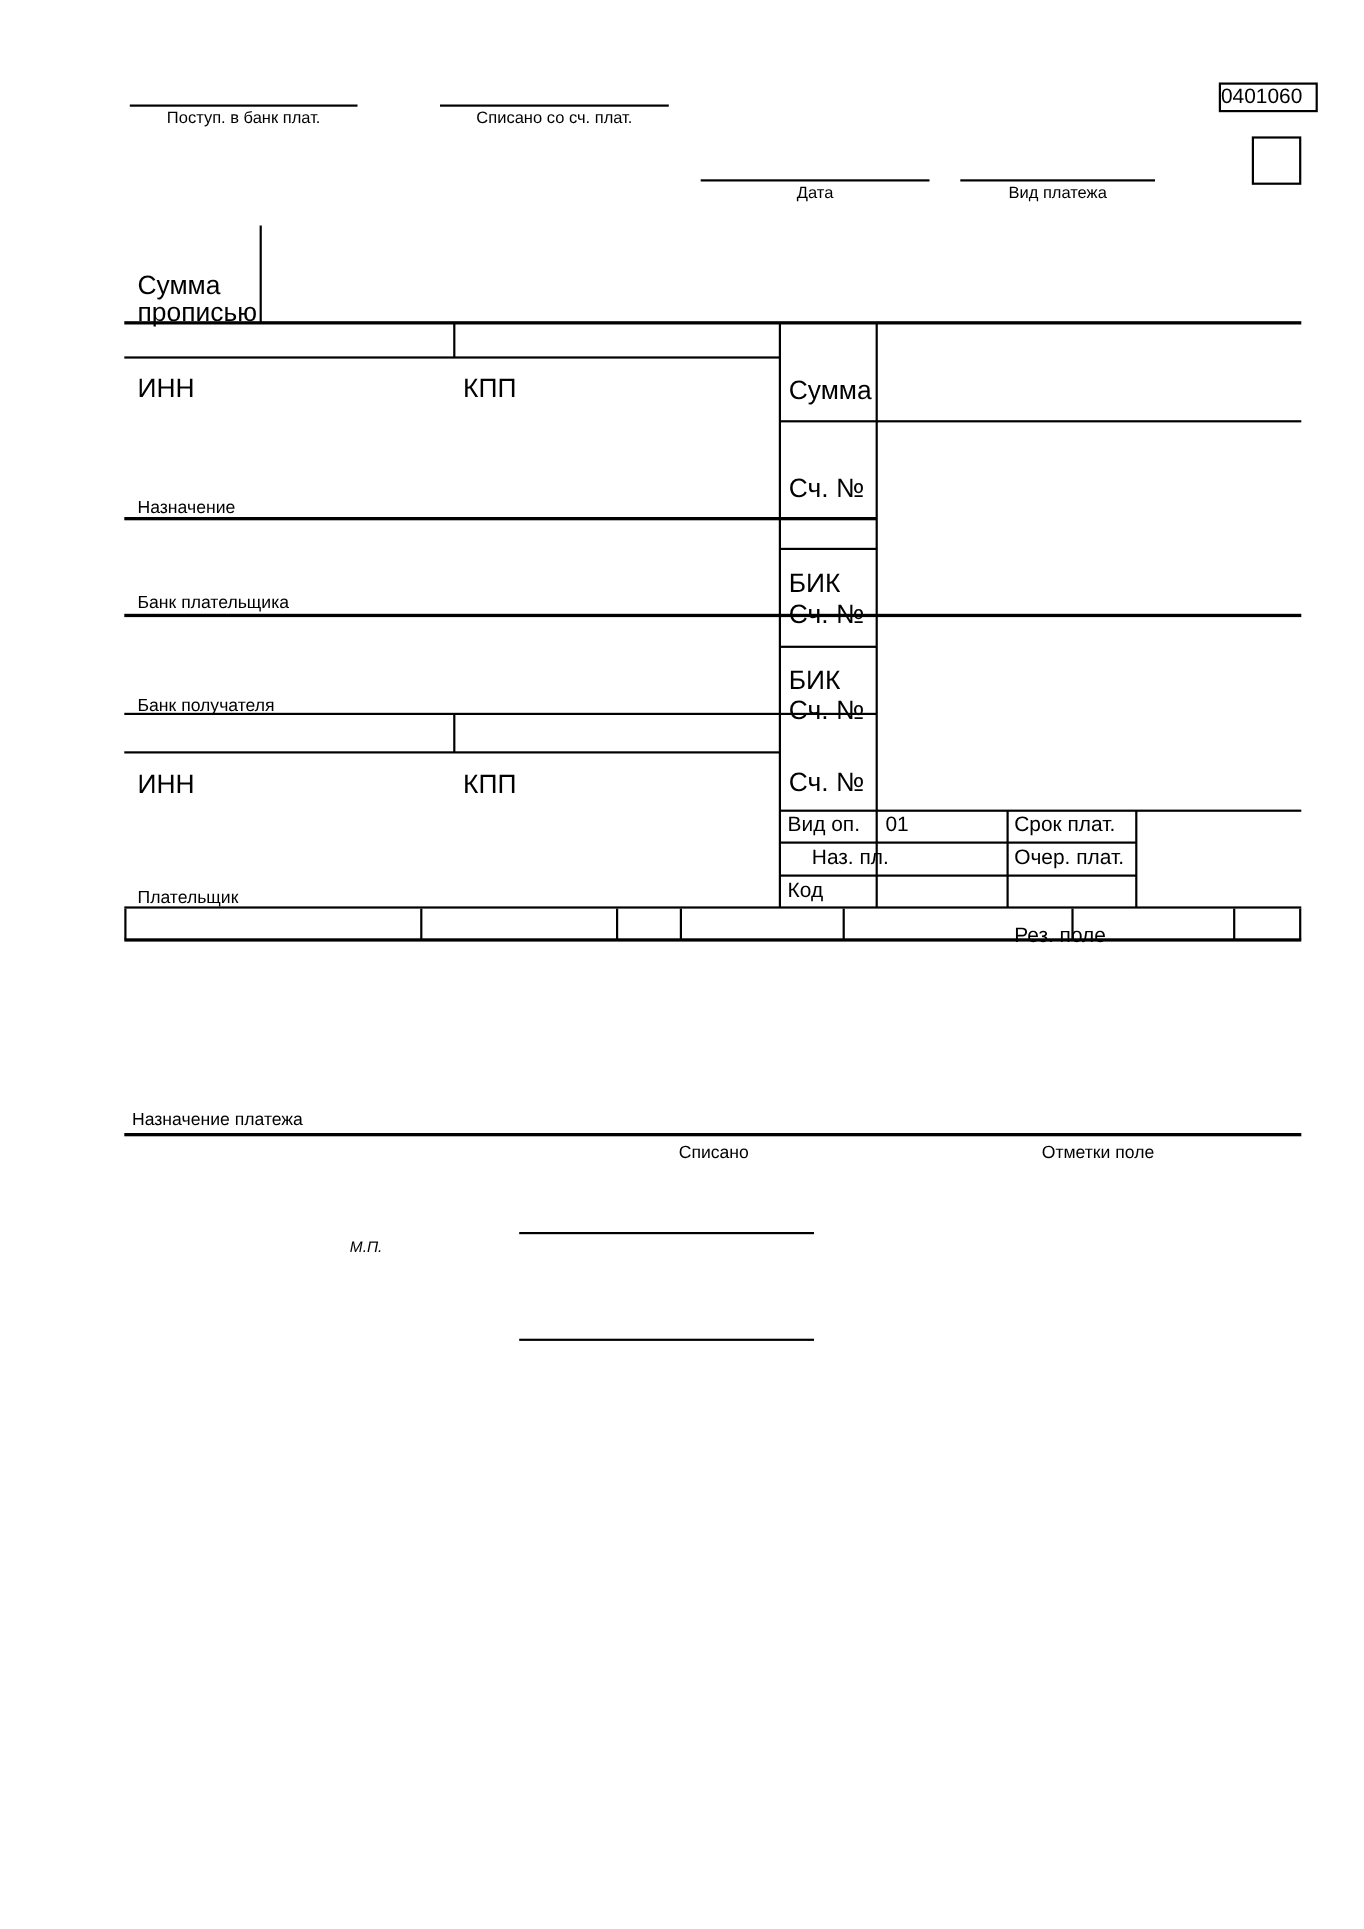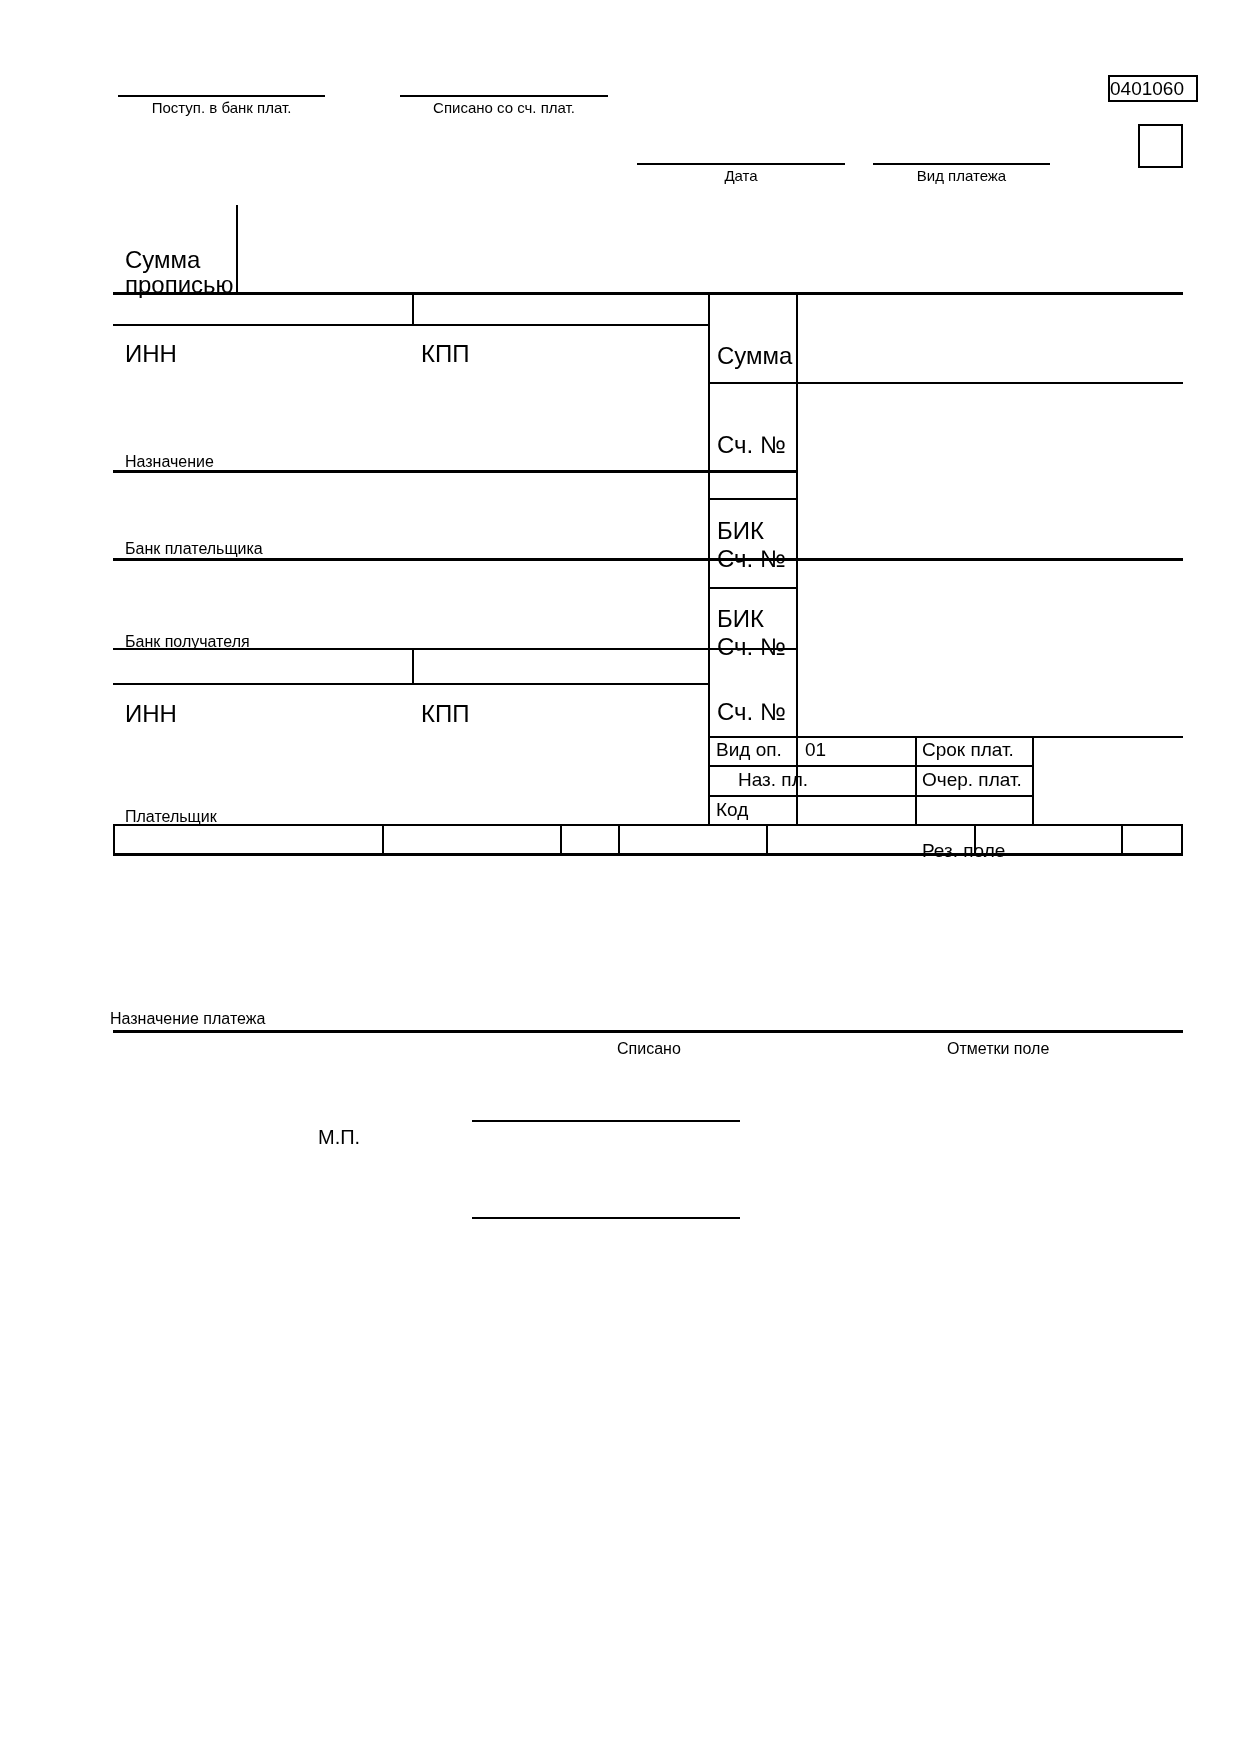--- a/index.html
+++ b/index.html
@@ -126,22 +126,22 @@
   <div class="field" style="left:800px;top:652px;width:380px;height:82px;"></div>
   <div class="field" style="left:115px;top:686px;width:590px;height:120px;"></div>
   <div class="field" style="left:1035px;top:739px;width:144px;height:84px;"></div>
   <div class="field" style="left:115px;top:828px;width:265px;height:24px;"></div>
   <div class="field" style="left:385px;top:828px;width:173px;height:24px;"></div>
   <div class="field" style="left:621px;top:828px;width:143px;height:24px;"></div>
   <div class="field" style="left:769px;top:828px;width:203px;height:24px;"></div>
   <div class="field" style="left:977px;top:828px;width:142px;height:24px;"></div>
   <div class="field" style="left:115px;top:858px;width:1065px;height:150px;"></div>
 
-  <div class="lbl sz-small" style="left:110px;top:1010px;">Назначение платежа</div>
+  <div class="lbl sz-small" style="left:120px;top:1010px;">Назначение платежа</div>
   <div class="hl thick" style="left:113px;top:1030px;width:1070px;"></div>
   <div class="lbl sz-small" style="left:617px;top:1040px;">Списано</div>
   <div class="lbl sz-small" style="left:947px;top:1040px;">Отметки поле</div>
 
   <div class="hl" style="left:472px;top:1120px;width:268px;"></div>
-  <div class="lbl" style="left:318px;top:1126px;font-size:20px;">М.П.</div>
+  <div class="lbl" style="left:318px;top:1126px;font-size:14px;font-style:italic;">М.П.</div>
   <div class="hl" style="left:472px;top:1217px;width:268px;"></div>
 
 </div>
 
 </body></html>

